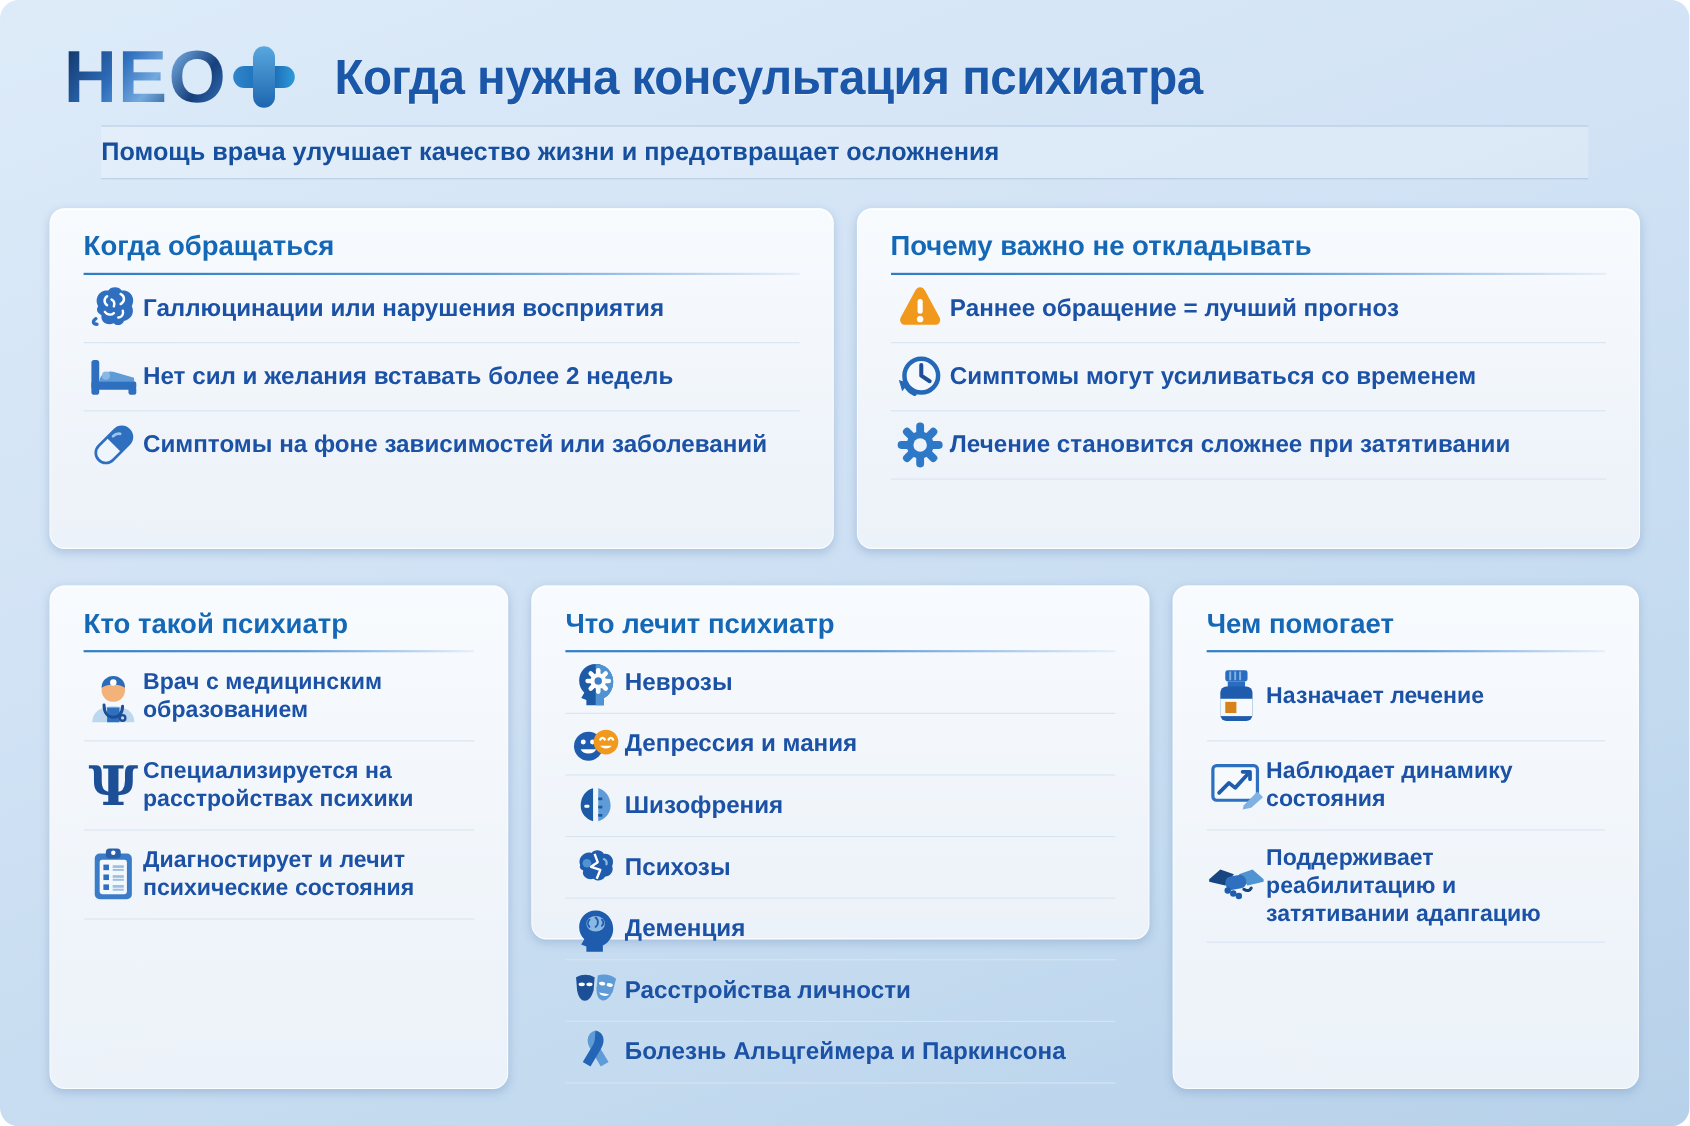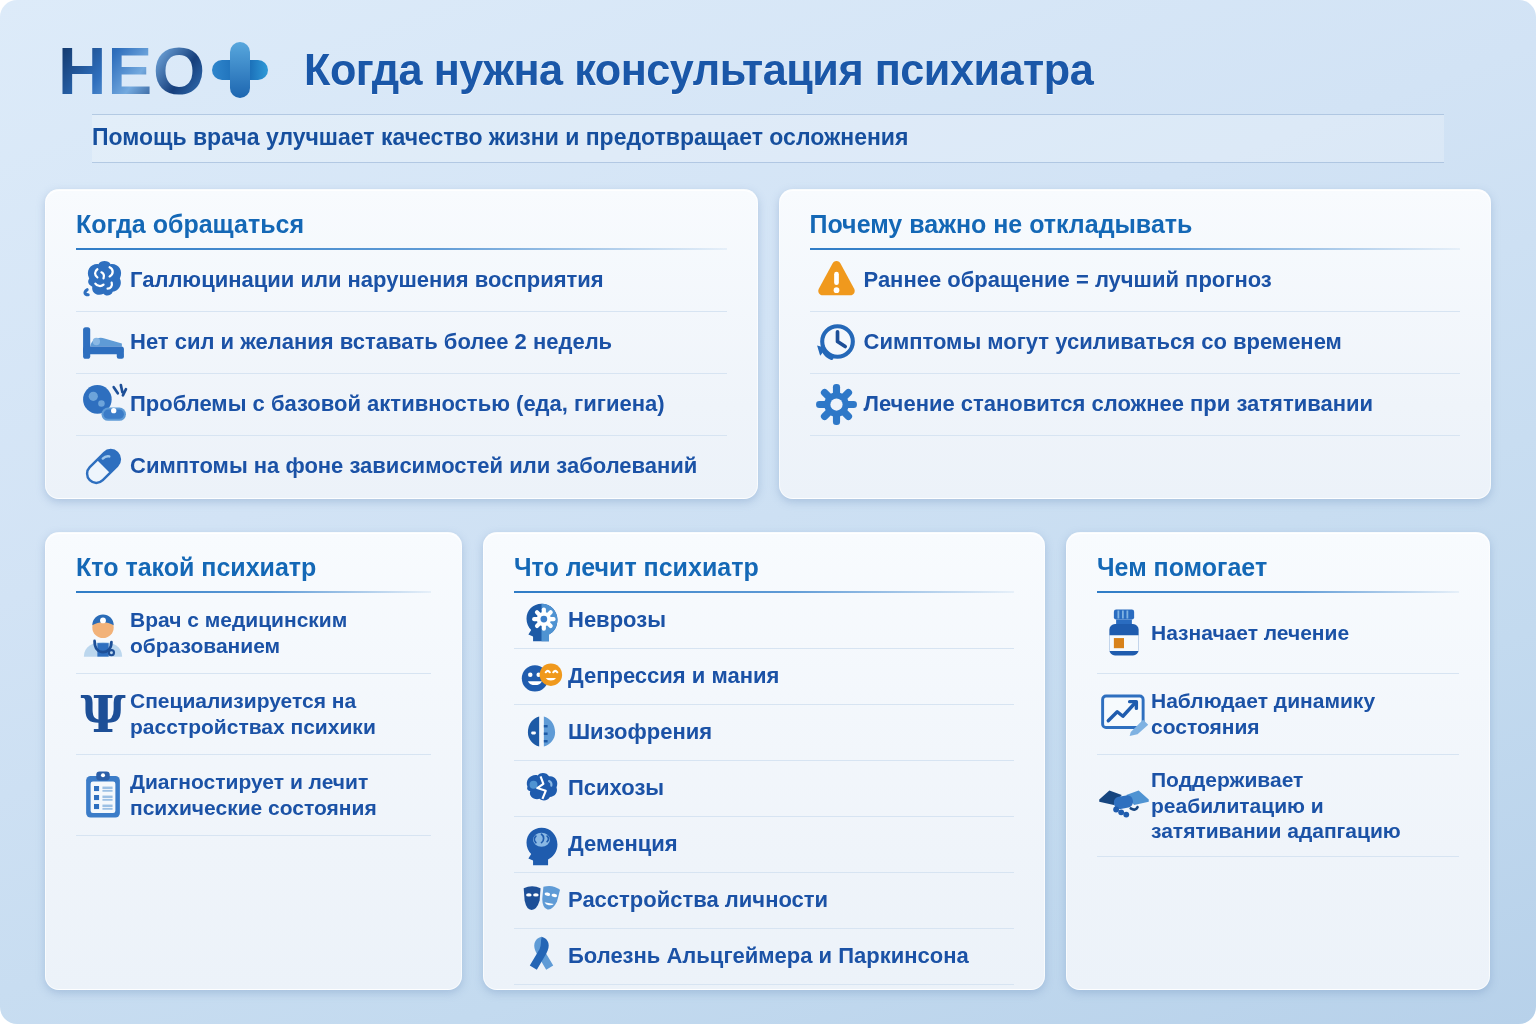--- a/index.html
+++ b/index.html
@@ -39,21 +39,21 @@
   .row1{ margin-top:26px; }
   .row2{ margin-top:33px; }
   .card{
     background:linear-gradient(180deg,#f8fbfe 0%,#eff4fa 70%,#ecf2f9 100%);
     border-radius:14px; border:1px solid rgba(255,255,255,.65);
     box-shadow:0 3px 9px rgba(110,145,190,.38), inset 0 1px 0 #ffffff;
     padding:20px 30px 10px;
   }
   .card-w{ flex:1 1 0; height:310px; }
   .card-who{ width:417px; flex:0 0 417px; height:458px; }
-  .card-treats{ width:562px; flex:0 0 562px; height:458px; }
+  .card-treats{ width:562px; flex:0 0 562px; height:322px; }
   .card-helps{ width:424px; flex:0 0 424px; height:458px; }
   .card-title{ font-size:25px; font-weight:700; color:#1468b6; padding-bottom:9px; }
   .title-rule{ height:2px; border:none;
     background:linear-gradient(90deg,#2f7cc6 0%,#5f9bd6 55%,rgba(143,185,226,.15) 100%); }
   .items{ list-style:none; }
   .item{ display:flex; align-items:center; border-bottom:1px solid #d7e4f2; }
   .items-big .item{ padding:6px 0; }
   .items-big .item:last-child.no-div{ border-bottom:none; }
   .icon-box{ width:54px; flex:0 0 54px; display:flex; justify-content:center; align-items:center; }
   .item-label{ font-size:22px; font-weight:700; color:#1b52a6; line-height:1.22; }
@@ -99,34 +99,20 @@
             <svg width="49" height="49" viewBox="0 0 48 48">
               <rect x="4" y="9" width="7" height="31" rx="2.5" fill="#2e6fbf"></rect>
               <path d="M11 28c1-7 8-10 14-8l17 5v3H11z" fill="#5f9bd6"></path>
               <circle cx="17" cy="23" r="3.6" fill="#8ab8e4"></circle>
               <rect x="4" y="28" width="40" height="7.5" rx="2.5" fill="#2e6fbf"></rect>
               <rect x="37" y="33" width="7" height="7" rx="2" fill="#2e6fbf"></rect>
             </svg>
           </span>
           <span class="item-label">Нет сил и желания вставать более 2 недель</span>
         </li>
-        <li class="item">
-          <span class="icon-box">
-            <svg width="49" height="49" viewBox="0 0 48 48">
-              <circle cx="18" cy="19" r="14" fill="#2e6fbf"></circle>
-              <circle cx="14" cy="16" r="4.5" fill="#6da4da"></circle>
-              <circle cx="22" cy="23" r="3.2" fill="#6da4da"></circle>
-              <path d="M34 7l4 6 M41 5l1.5 7 M46 9l-3 6" stroke="#1d4f97" stroke-width="2.6" fill="none" stroke-linecap="round"></path>
-              <rect x="22" y="27" width="24" height="13" rx="6.5" fill="#5f9bd6"></rect>
-              <rect x="24" y="29" width="20" height="9" rx="4.5" fill="#3b7cc8"></rect>
-              <circle cx="34" cy="30" r="2.6" fill="#ffffff"></circle>
-            </svg>
-          </span>
-          <span class="item-label">Проблемы с базовой активностью (еда, гигиена)</span>
-        </li>
         <li class="item no-div">
           <span class="icon-box">
             <svg width="49" height="49" viewBox="0 0 48 48">
               <g transform="rotate(-45 24 24)">
                 <rect x="5" y="15" width="38" height="18" rx="9" fill="#eef5fc" stroke="#2e6fbf" stroke-width="2.4"></rect>
                 <path d="M24 15h10a9 9 0 0 1 0 18H24z" fill="#2e6fbf"></path>
                 <path d="M29 18c3 0 5 1.5 6 3" stroke="#9cc6ec" stroke-width="2.4" fill="none" stroke-linecap="round"></path>
               </g>
             </svg>
           </span>

